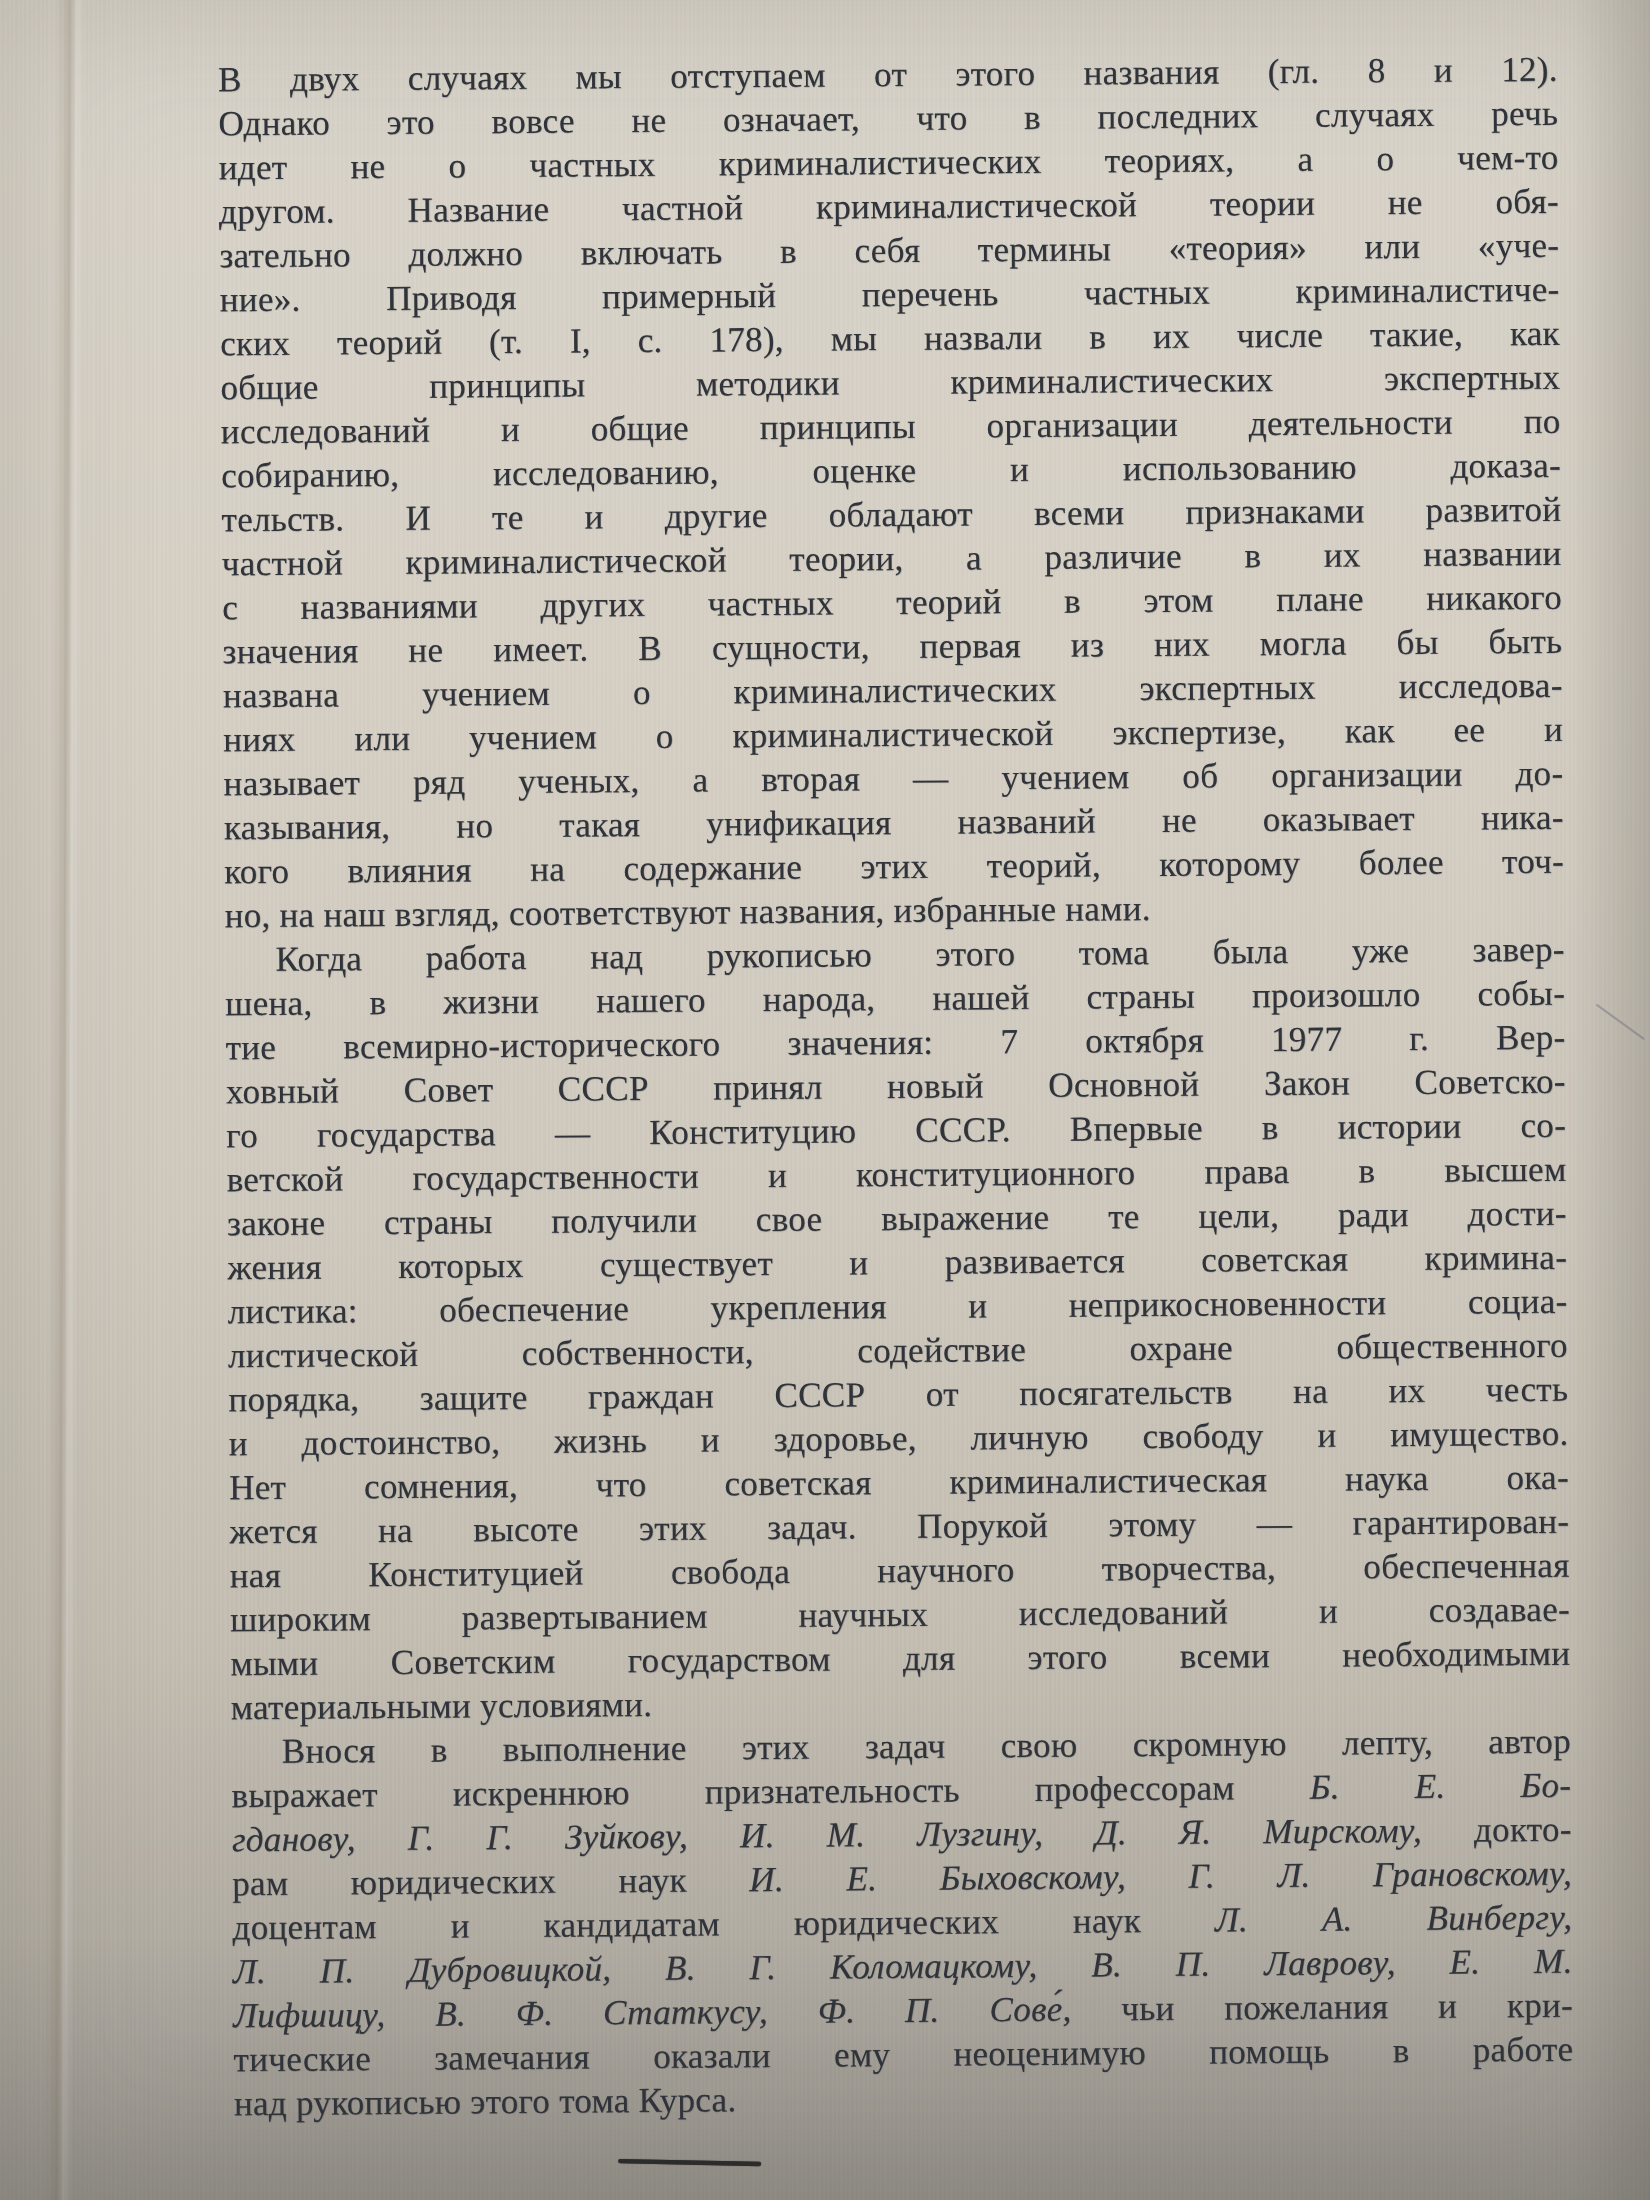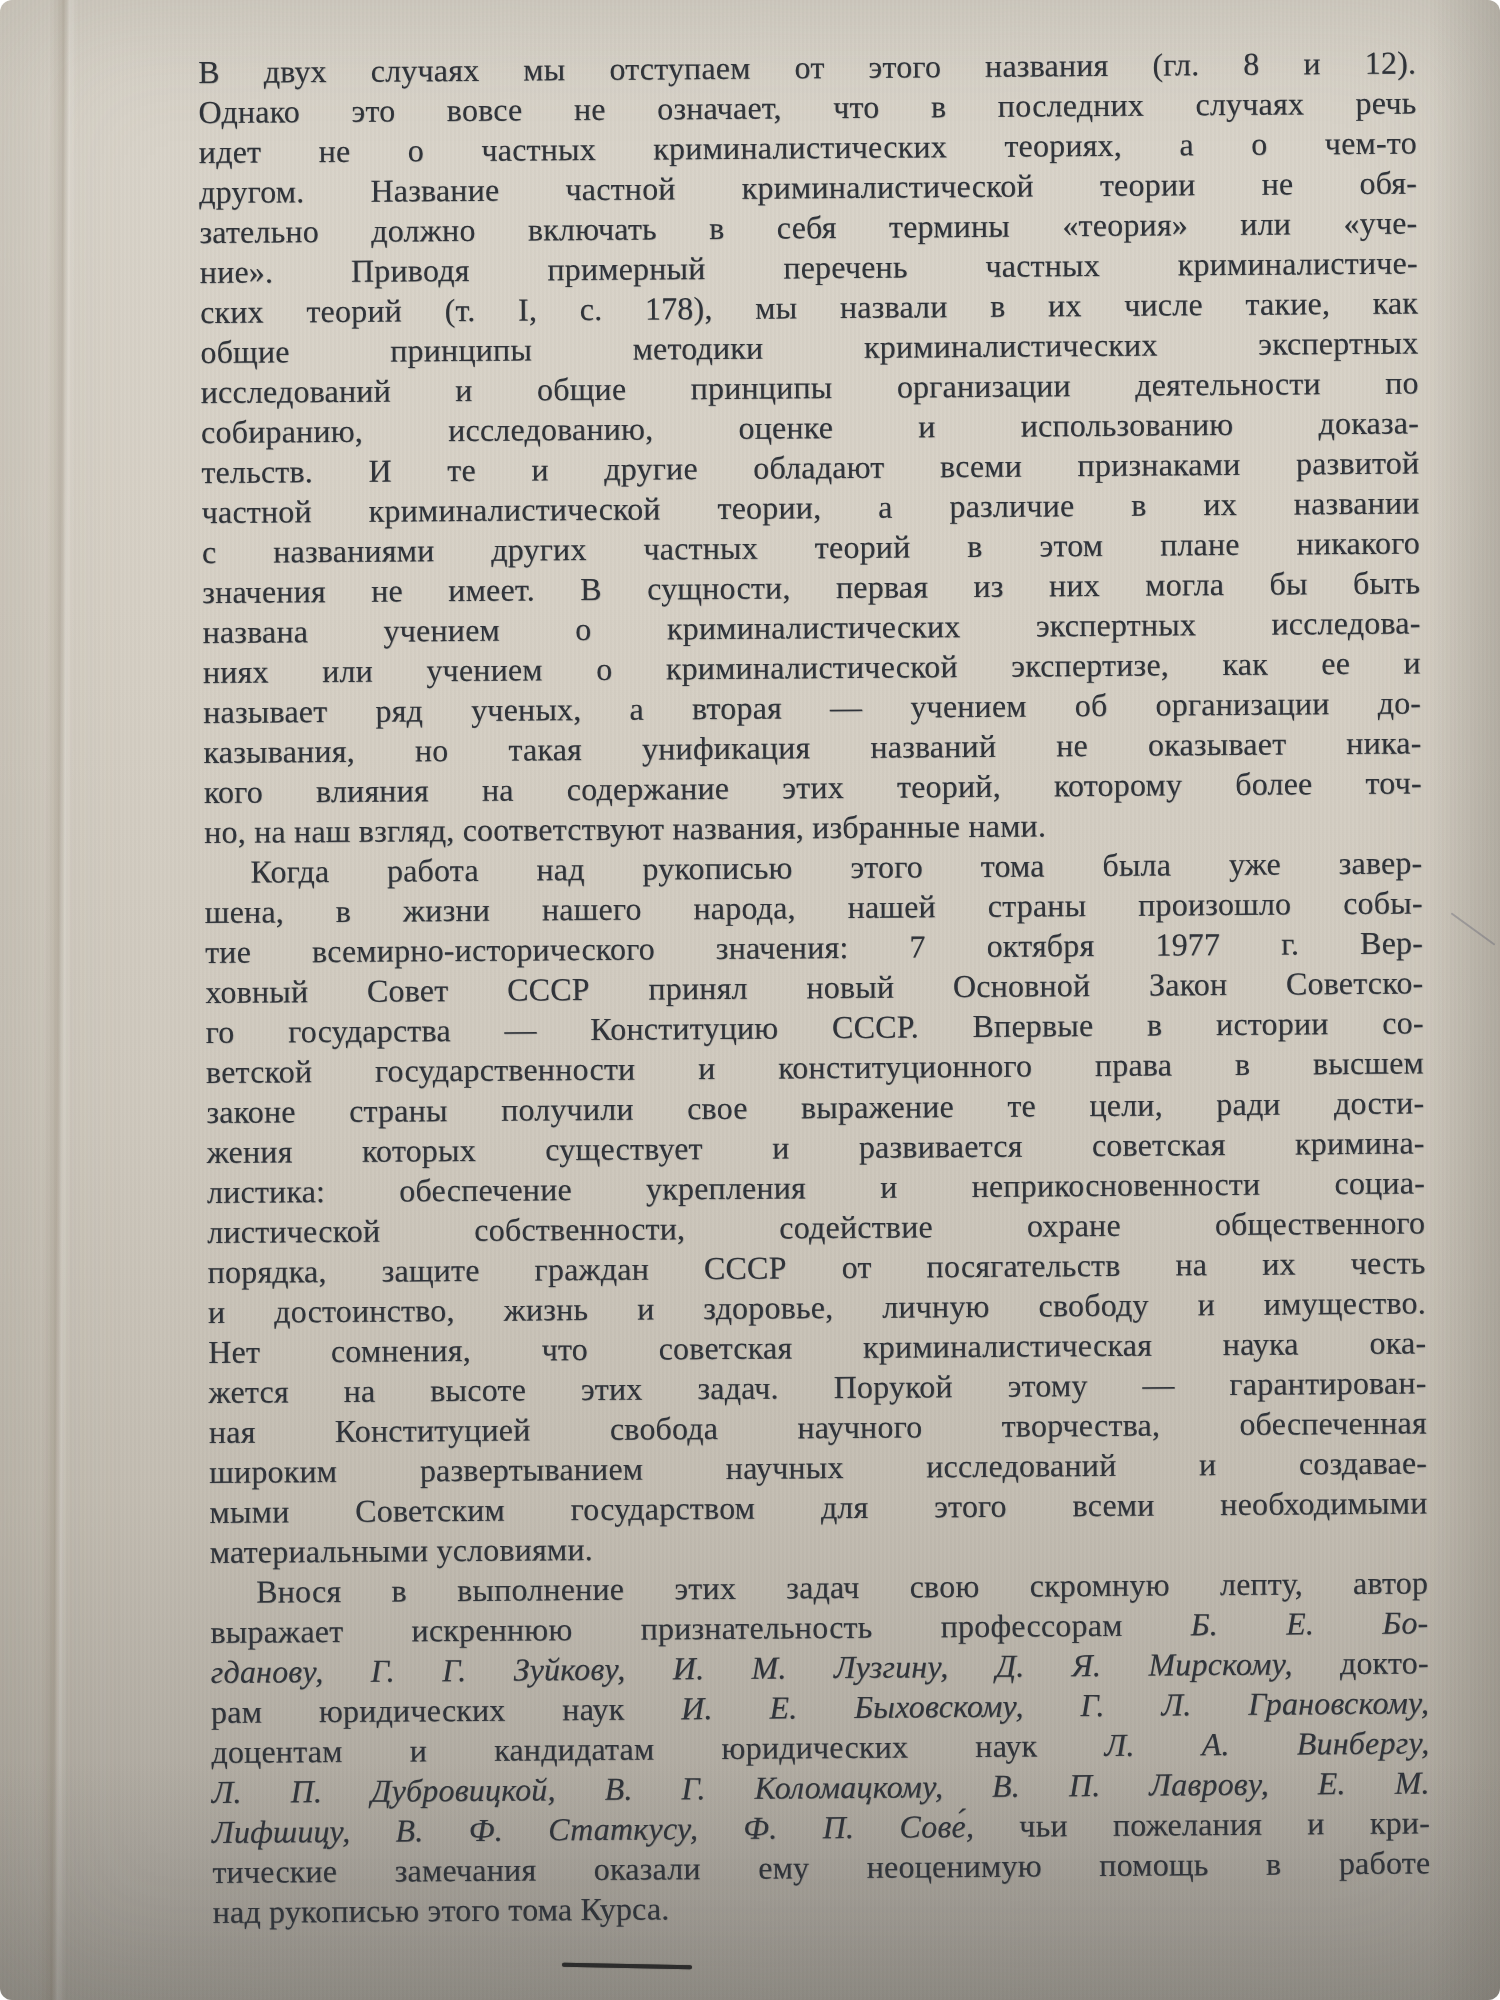--- a/index.html
+++ b/index.html
@@ -6,21 +6,20 @@
   .page {
     position: relative;
     width: 1500px;
     height: 2000px;
     overflow: hidden;
     background:
       repeating-linear-gradient(90deg, rgba(255,255,255,0.015) 0 2px, rgba(0,0,0,0.015) 2px 4px),
       linear-gradient(180deg, #d9d4ca 0%, #d6d0c5 30%, #cfc9be 55%, #c3bdb2 75%, #ada89f 92%, #a29e96 100%);
     box-shadow: inset 0 0 140px rgba(90, 85, 72, 0.22);
     font-family: "Liberation Serif", "DejaVu Serif", serif;
-    border-radius: 12px;
   }
   .crease {
     position: absolute;
     left: 50px; top: -10px;
     width: 28px; height: 2020px;
     background: linear-gradient(90deg,
       rgba(0,0,0,0) 0%,
       rgba(118,104,84,0.10) 28%,
       rgba(108,94,74,0.22) 50%,
       rgba(255,255,255,0.16) 72%,

